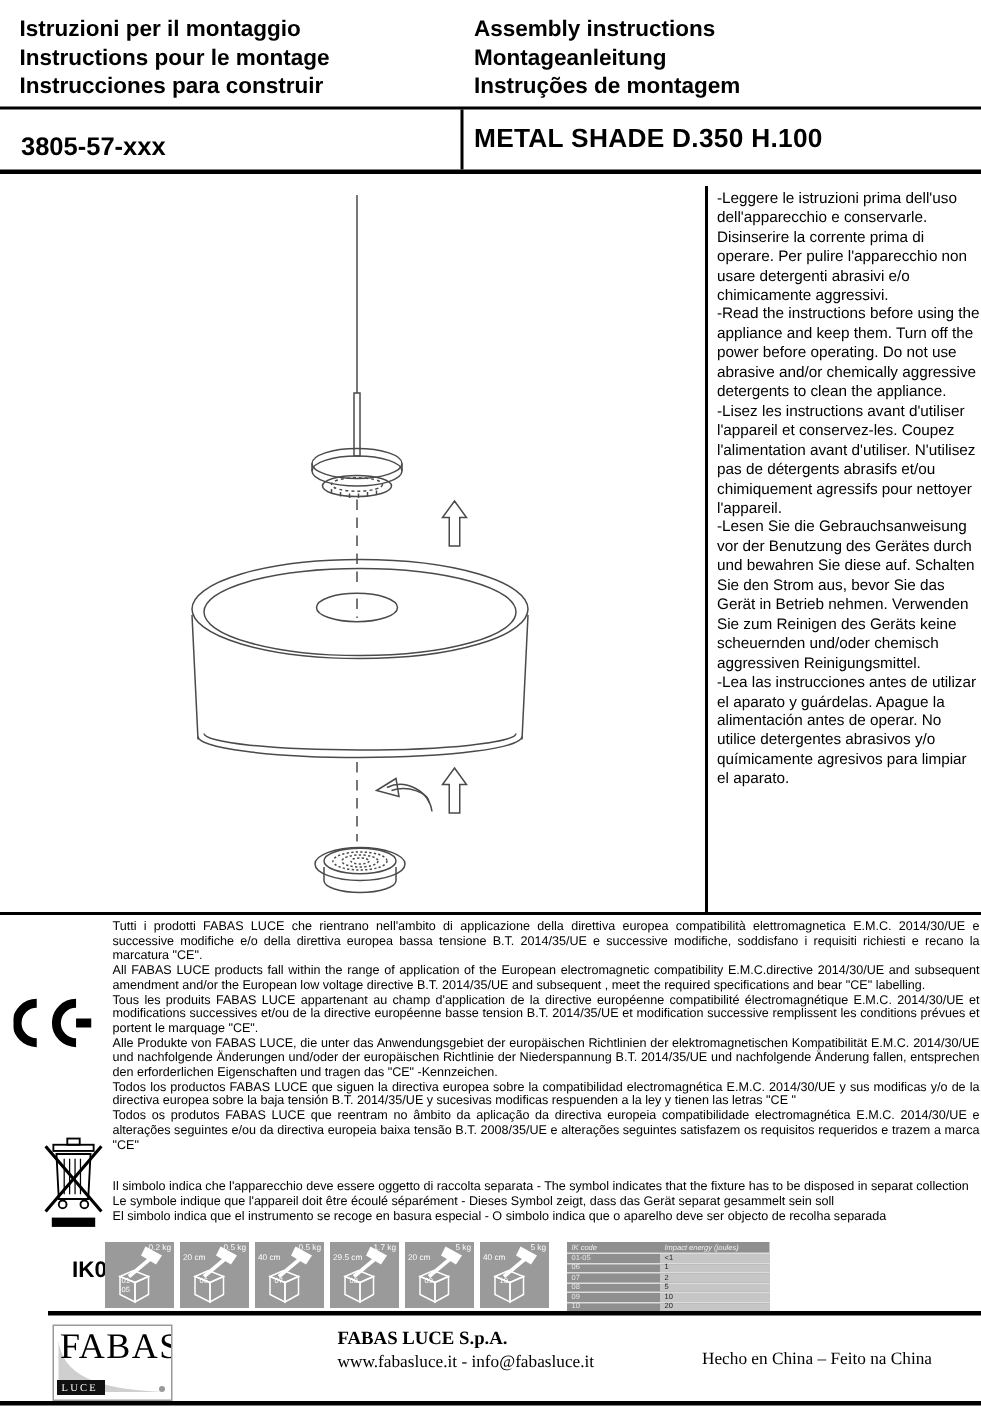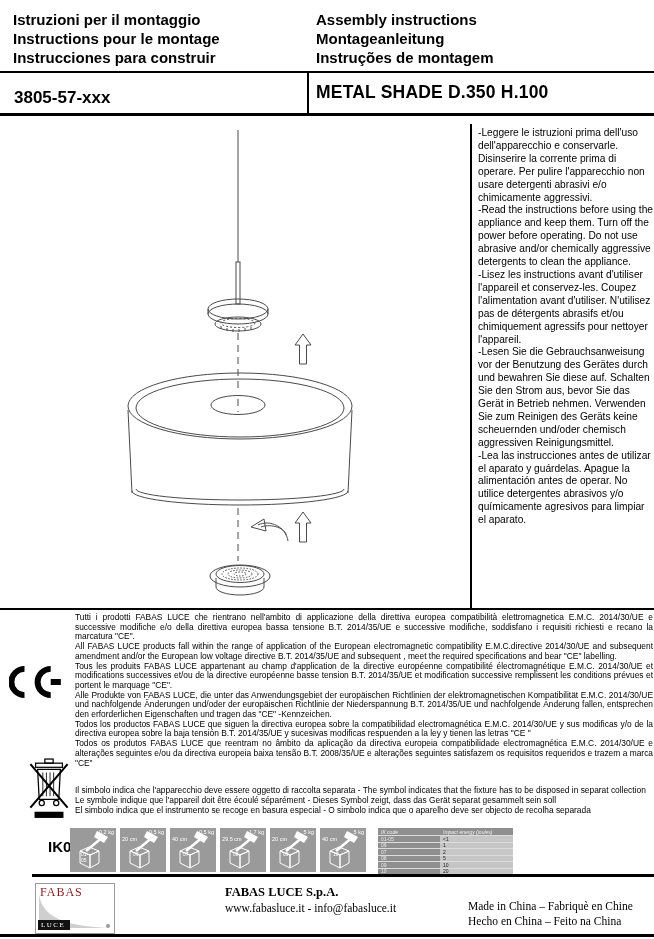--- a/index.html
+++ b/index.html
@@ -38,21 +38,21 @@
   .ikcell-l { width:62px; padding-left:3px; }
   .ikcell-r { flex:1; padding-left:3px; }
   .ikrow:not(.ikhead) .ikcell-r { background:#c6c6c6; color:#222; height:100%;
              display:flex; align-items:center; }
 
   
   .serif { font-family:"Liberation Serif", serif; }
   .logo-box { position:absolute; left:35px; top:883px; width:80px; height:51px;
               border:1.5px solid #9a9a9a; background:#fff; overflow:hidden; }
   .logo-fabas { position:absolute; left:4px; top:1px; font-family:"Liberation Serif",serif;
-              font-size:12px; color:#7f1d1d; letter-spacing:1px; }
+              font-size:24px; color:#000000; letter-spacing:1px; }
   .logo-luce { position:absolute; left:2px; bottom:3px; background:#111; color:#fff;
               font-family:"Liberation Serif",serif; font-size:7px; letter-spacing:1.5px;
               padding:1.5px 5px 1px 3px; }
   .logo-dot { position:absolute; right:4px; bottom:5px; width:4px; height:4px;
               border-radius:50%; background:#9a9a9a; }
   .company-name { font-size:12.5px; font-weight:bold; }
   .company-line { font-size:11.5px; }
   .madein { font-size:11.5px; line-height:15px; }
 
   svg .ln { stroke:#4a4a4a; stroke-width:1; fill:none; }
@@ -316,19 +316,18 @@
     <span class="logo-luce">LUCE</span>
     <span class="logo-dot"></span>
   </div>
 
   <div class="abs serif" style="left:225px; top:885px;">
     <div class="company-name">FABAS LUCE S.p.A.</div>
     <div class="company-line" style="margin-top:2px;">www.fabasluce.it - info@fabasluce.it</div>
   </div>
 
   <div class="abs serif madein" style="left:468px; top:899px;">
-    <div>Made in China – Fabriquè en Chine</div>
     <div>Hecho en China – Feito na China</div>
   </div>
 
   <div class="hline" style="left:0; top:934px; width:654px; height:2.5px;"></div>
 
 </div>
 
 </body></html>

